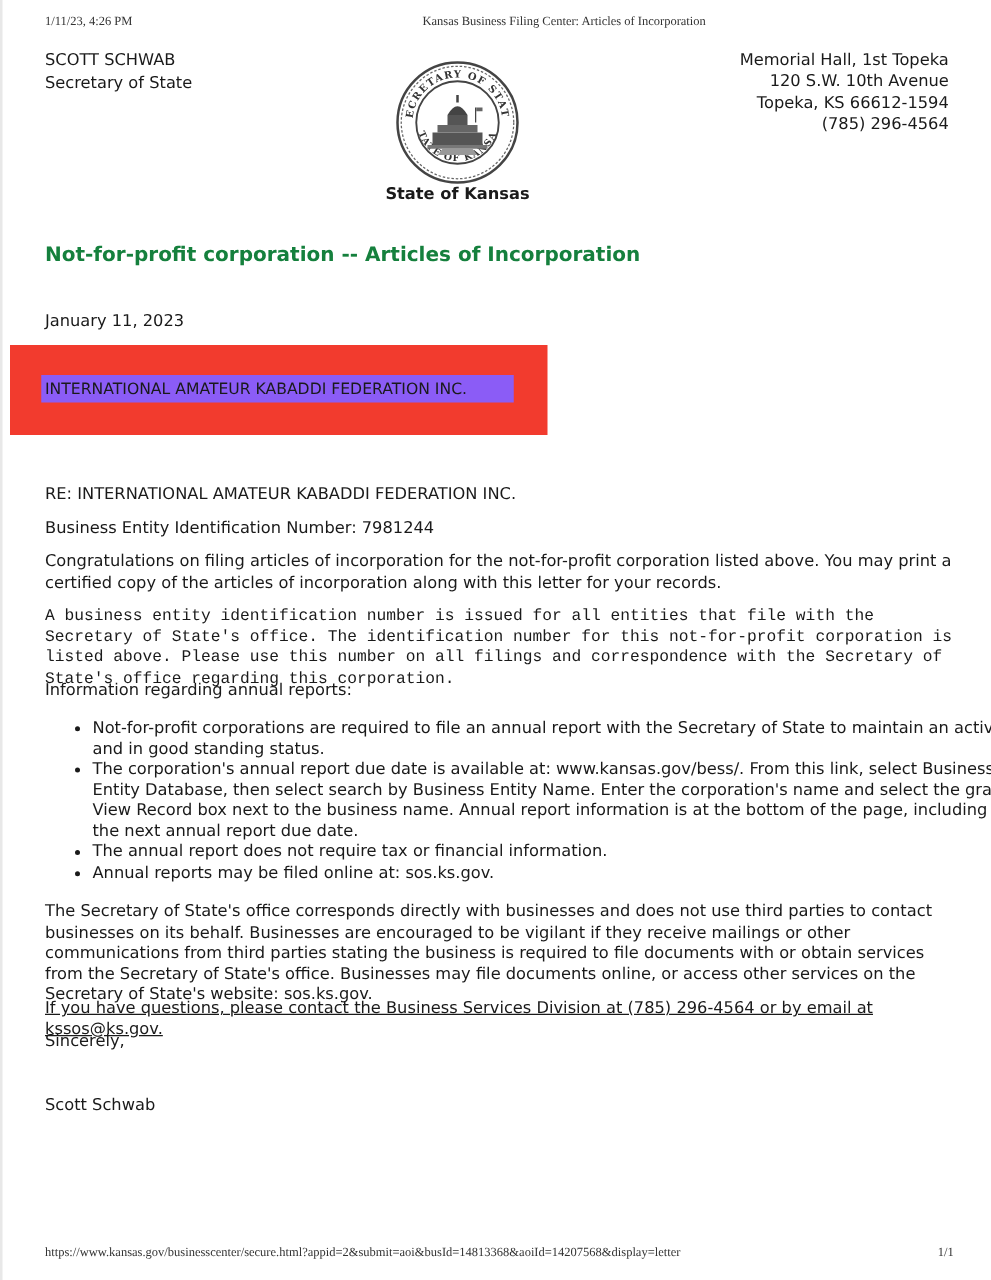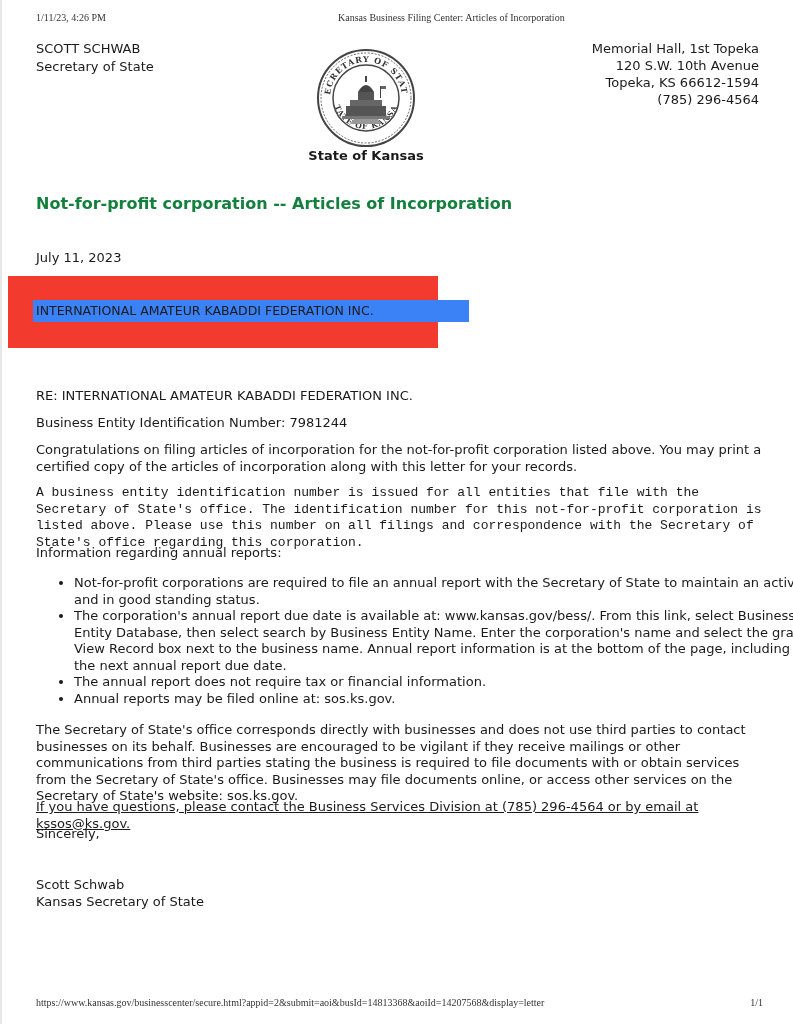--- a/index.html
+++ b/index.html
@@ -32,22 +32,22 @@
       font-size: 16px; font-weight: bold; color: #15803d;
     }
     .letter-date { position: absolute; left: 36px; top: 250px; font-size: 13px; }
 
     .redaction {
       position: absolute; left: 8px; top: 276px; width: 430px; height: 72px;
       background: #f23b2e;
     }
     .hidden-text { position: absolute; left: 36px; top: 334px; font-size: 13px; color: #222; }
     .recipient-box {
-      position: absolute; left: 33px; top: 300px; width: 436px; height: 22px;
-      background: #3b82f6;
+      position: absolute; left: 33px; top: 300px; width: 378px; height: 22px;
+      background: #8b5cf6;
     }
     .recipient-name { position: absolute; left: 3px; top: 3px; font-size: 12.5px; white-space: nowrap; }
 
     .body-text { position: absolute; left: 36px; width: 730px; font-size: 13px; line-height: 16.5px; }
     .re-line { top: 388px; }
     .ben-line { top: 415px; }
     .p1 { top: 442px; }
     .p2 { top: 485px; font-family: Liberation Mono, monospace; }
     .p3 { top: 545px; }
     ul.bullets {
@@ -105,21 +105,21 @@
 </div>
 
 <div class="address-block">
   <div>Memorial Hall, 1st Topeka</div>
   <div>120 S.W. 10th Avenue</div>
   <div>Topeka, KS 66612-1594</div>
   <div>(785) 296-4564</div>
 </div>
 
 <div class="doc-title">Not-for-profit corporation -- Articles of Incorporation</div>
-<div class="letter-date">July 11, 2023</div>
+<div class="letter-date">January 11, 2023</div>
 
 <div class="hidden-text">DIGHTON, KS 67839 - USA</div>
 <div class="redaction"></div>
 <div class="recipient-box">
   <span class="recipient-name">INTERNATIONAL AMATEUR KABADDI FEDERATION INC.</span>
 </div>
 
 <div class="body-text re-line">RE: INTERNATIONAL AMATEUR KABADDI FEDERATION INC.</div>
 <div class="body-text ben-line">Business Entity Identification Number: 7981244</div>
 <div class="body-text p1">Congratulations on filing articles of incorporation for the not-for-profit corporation listed above. You may print a certified copy of the articles of incorporation along with this letter for your records.</div>
@@ -131,19 +131,18 @@
   <li>The corporation's annual report due date is available at: www.kansas.gov/bess/. From this link, select Business Entity Database, then select search by Business Entity Name. Enter the corporation's name and select the gray View Record box next to the business name. Annual report information is at the bottom of the page, including the next annual report due date.</li>
   <li>The annual report does not require tax or financial information.</li>
   <li>Annual reports may be filed online at: sos.ks.gov.</li>
 </ul>
 
 <div class="body-text p4">The Secretary of State's office corresponds directly with businesses and does not use third parties to contact businesses on its behalf. Businesses are encouraged to be vigilant if they receive mailings or other communications from third parties stating the business is required to file documents with or obtain services from the Secretary of State's office. Businesses may file documents online, or access other services on the Secretary of State's website: sos.ks.gov.</div>
 <div class="body-text p5">If you have questions, please contact the Business Services Division at (785) 296-4564 or by email at kssos@ks.gov.</div>
 <div class="body-text closing">Sincerely,</div>
 <div class="body-text signature">
   <div>Scott Schwab</div>
-  <div>Kansas Secretary of State</div>
 </div>
 
 <div class="print-footer">
   <span class="pf-url">https://www.kansas.gov/businesscenter/secure.html?appid=2&amp;submit=aoi&amp;busId=14813368&amp;aoiId=14207568&amp;display=letter</span>
   <span class="pf-page">1/1</span>
 </div>
 
 </body></html>

